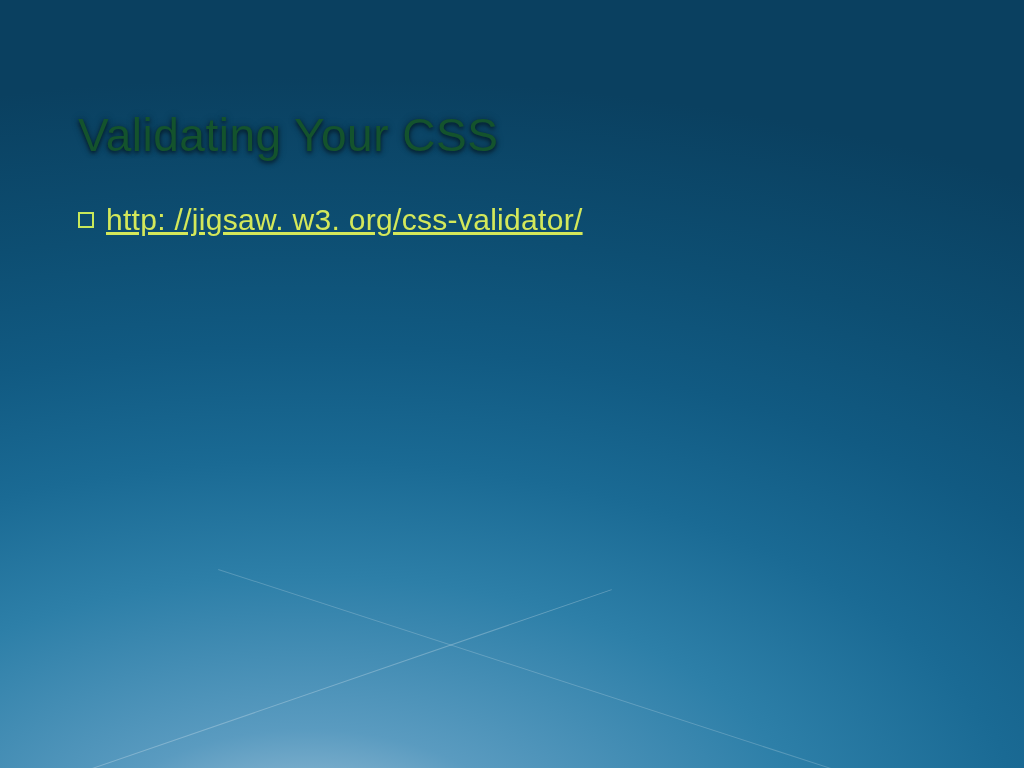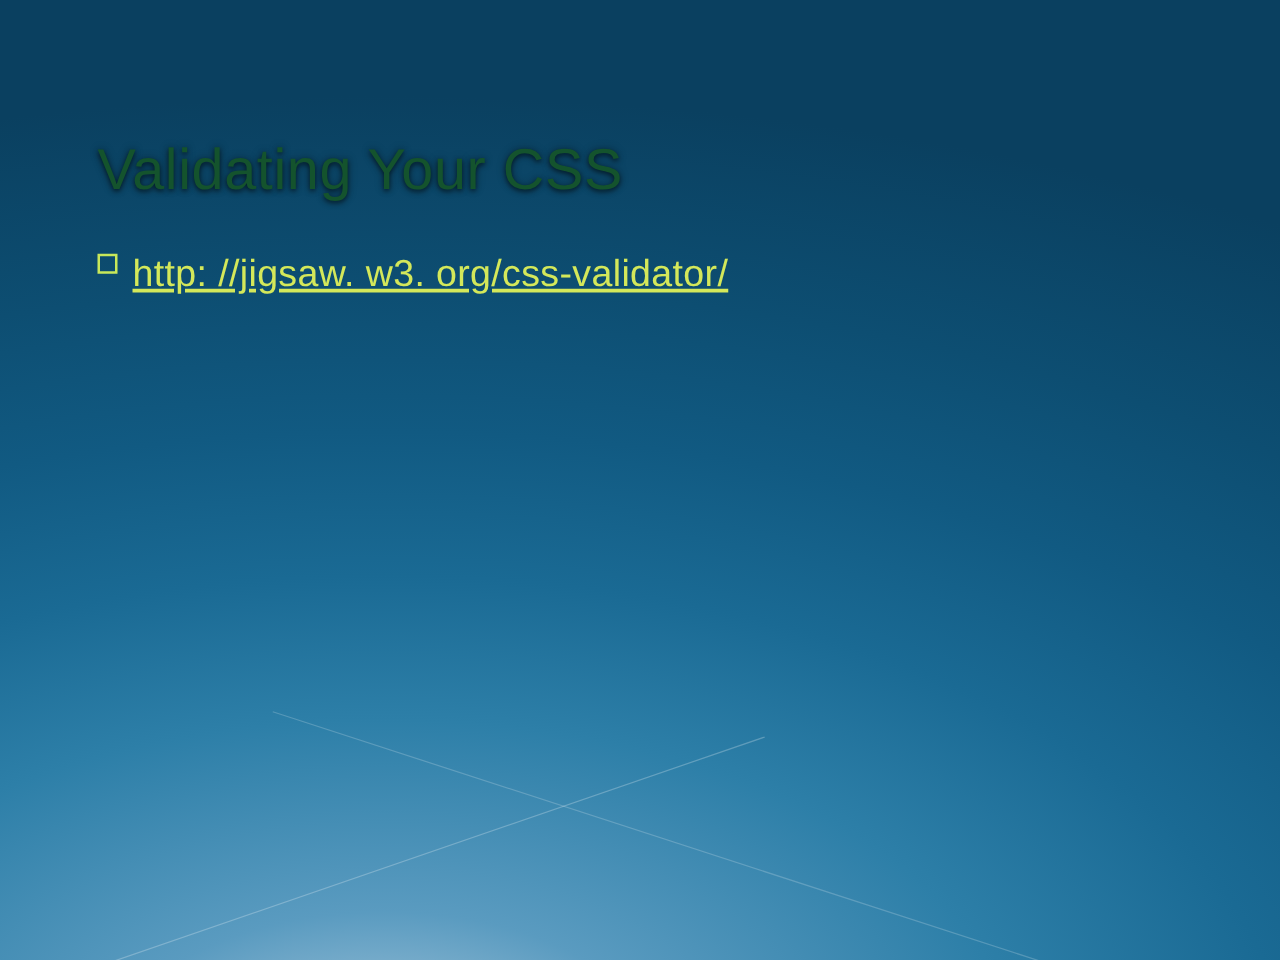--- a/index.html
+++ b/index.html
@@ -75,20 +75,21 @@
       text-shadow: 0 2px 4px rgba(0, 0, 0, 0.6), 0 0 8px rgba(0, 0, 0, 0.3);
       letter-spacing: 0.5px;
       margin-top: 36px;
     }
     
     .bullet-line {
       position: absolute;
       top: 203px;
       left: 78px;
       display: flex;
+      align-items: center;
       gap: 8px;
     }
     
     .bullet-box {
       width: 16px;
       height: 16px;
       border: 2px solid #c8e85a;
       background: transparent;
       flex-shrink: 0;
       margin-right: 4px;

